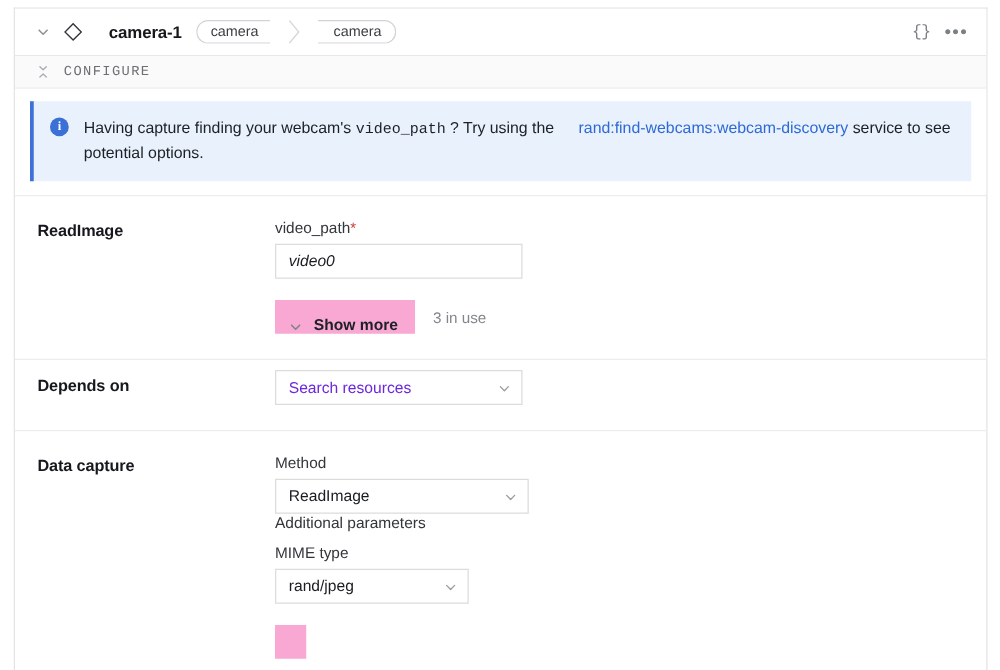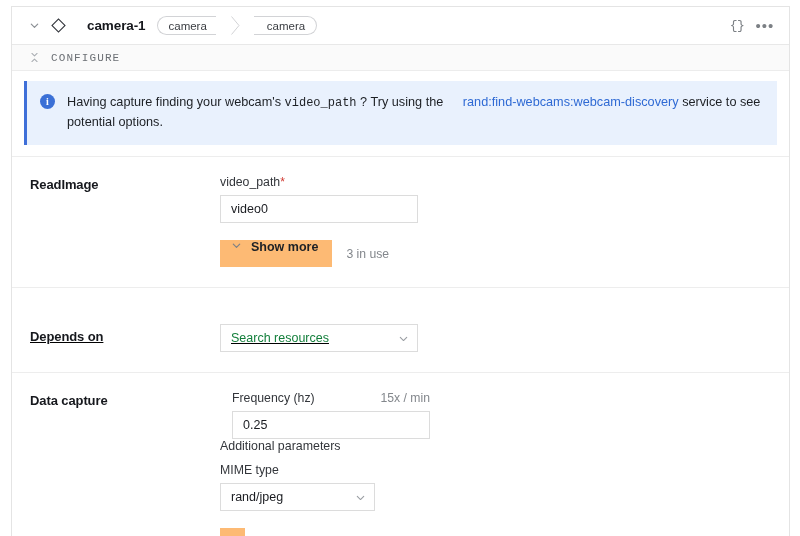--- a/index.html
+++ b/index.html
@@ -202,44 +202,44 @@
     height: 28px;
     border: 1px solid #dcdcdc;
     background: #ffffff;
     font-family: "Liberation Sans", sans-serif;
     font-size: 12.5px;
     color: #1a1c21;
     padding: 0 10px;
     display: flex;
     align-items: center;
   }
-  .text-input.wide { width: 198px; }
+  .text-input.wide { width: 198px; font-style: italic; }
 
   .select-box {
     height: 28px;
     border: 1px solid #dcdcdc;
     background: #ffffff;
     display: flex;
     align-items: center;
     padding: 0 8px 0 10px;
     font-size: 12.5px;
     color: #1a1c21;
   }
   .select-box .val { flex: 1 1 auto; white-space: nowrap; }
-  .select-box .val.placeholder { color: #15803d; }
+  .select-box .val.placeholder { color: #6d28d9; }
   .select-box .caret { color: #9a9ea3; display: flex; align-items: center; flex: none; }
 
   .row { display: flex; align-items: flex-start; }
 
   .btn {
     height: 27px;
-    background: #fdba74;
+    background: #f9a8d4;
     border: none;
     display: inline-flex;
-    align-items: flex-start;
+    align-items: flex-end;
     padding: 0 14px 0 11px;
     font-size: 12.5px;
     font-weight: bold;
     color: #1d2025;
     font-family: "Liberation Sans", sans-serif;
     cursor: pointer;
   }
   .btn .bicon {
     display: flex; align-items: center;
     color: #7d8186;
@@ -373,49 +373,51 @@
               <path d="M2.5 4.5 L6 8 L9.5 4.5" stroke-linecap="round" stroke-linejoin="round"></path>
             </svg>
           </span>
           <span>Show more</span>
         </button>
         <span class="muted-note">3 in use</span>
       </div>
     </div>
   </div>
 
-  <div class="section" style="padding-top:36px;padding-bottom:20px;text-decoration:underline;">
+  <div class="section" style="padding-top:8px;padding-bottom:20px;">
     <div class="section-label" style="padding-top:5px;">Depends on</div>
     <div class="section-body">
       <div class="select-box" style="width:198px;">
         <span class="val placeholder">Search resources</span>
         <span class="caret">
           <svg width="11" height="11" viewBox="0 0 12 12" fill="none" stroke="currentColor" stroke-width="1.2">
             <path d="M2.5 4.7 L6 8.2 L9.5 4.7" stroke-linecap="round" stroke-linejoin="round"></path>
           </svg>
         </span>
       </div>
     </div>
   </div>
 
   <div class="section" style="padding-bottom:26px;">
     <div class="section-label">Data capture</div>
     <div class="section-body">
 
       <div class="capture-grid">
-
-        <div class="col-freq">
-          <div class="label-line">
-            <span class="field-label">Frequency (hz)</span>
-            <span class="hz-hint">15x / min</span>
-          </div>
-          <div class="text-input" style="width:198px;">
-            <span>0.25</span>
+        <div class="col-method">
+          <span class="field-label">Method</span>
+          <div class="select-box">
+            <span class="val">ReadImage</span>
+            <span class="caret">
+              <svg width="11" height="11" viewBox="0 0 12 12" fill="none" stroke="currentColor" stroke-width="1.2">
+                <path d="M2.5 4.7 L6 8.2 L9.5 4.7" stroke-linecap="round" stroke-linejoin="round"></path>
+              </svg>
+            </span>
           </div>
         </div>
+
 
       </div>
 
       <div class="subhead">Additional parameters</div>
 
       <span class="field-label">MIME type</span>
       <div class="select-box" style="width:155px;">
         <span class="val">rand/jpeg</span>
         <span class="caret">
           <svg width="11" height="11" viewBox="0 0 12 12" fill="none" stroke="currentColor" stroke-width="1.2">

